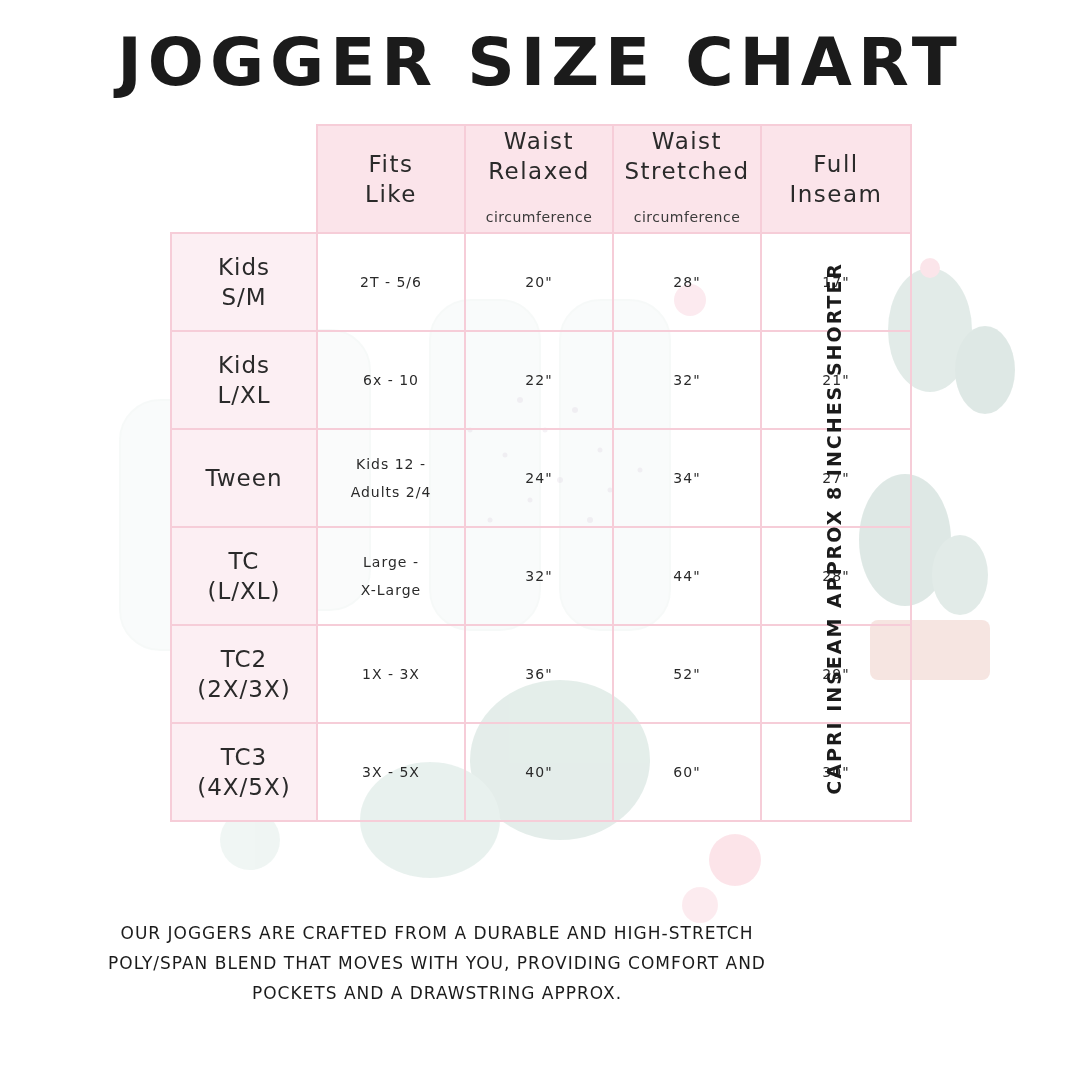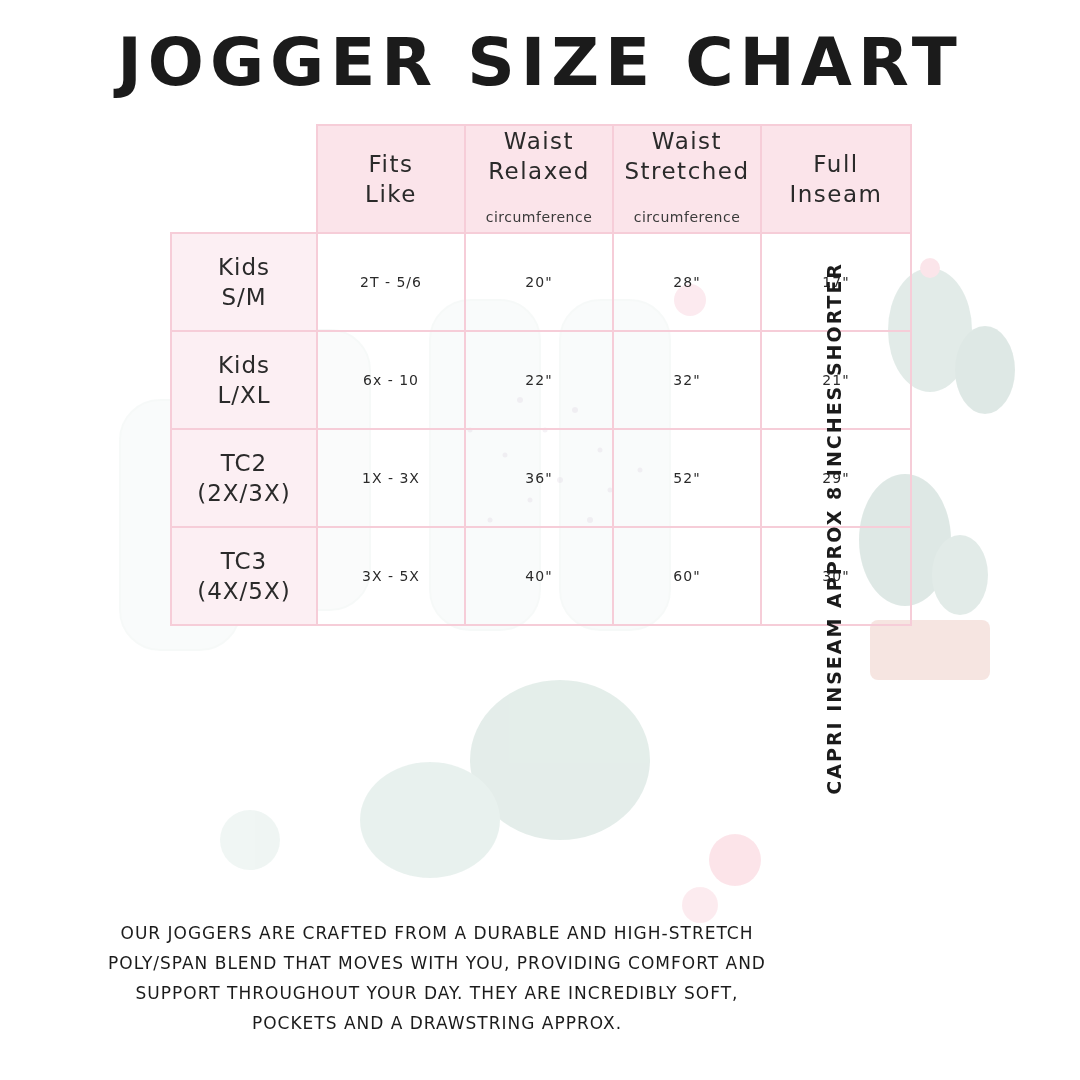--- a/index.html
+++ b/index.html
@@ -248,22 +248,48 @@
           </th>
           <td class="data-cell">
             <span class="cell-line">6x - 10</span>
             <span class="cell-line"></span>
           </td>
           <td class="data-cell">22"</td>
           <td class="data-cell">32"</td>
           <td class="data-cell">21"</td>
         </tr>
 
-
-
+        <tr>
+          <th class="row-head">
+            <span class="cell-line">Tween</span>
+            <span class="cell-line"></span>
+          </th>
+          <td class="data-cell">
+            <span class="cell-line">Kids 12 -</span>
+            <span class="cell-line">Adults 2/4</span>
+          </td>
+          <td class="data-cell">24"</td>
+          <td class="data-cell">34"</td>
+          <td class="data-cell">27"</td>
+        </tr>
+
+
+        <tr>
+          <th class="row-head">
+            <span class="cell-line">TC</span>
+            <span class="cell-line">(L/XL)</span>
+          </th>
+          <td class="data-cell">
+            <span class="cell-line">Large -</span>
+            <span class="cell-line">X-Large</span>
+          </td>
+          <td class="data-cell">32"</td>
+          <td class="data-cell">44"</td>
+          <td class="data-cell">28"</td>
+        </tr>
 
         <tr>
           <th class="row-head">
             <span class="cell-line">TC2</span>
             <span class="cell-line">(2X/3X)</span>
           </th>
           <td class="data-cell">
             <span class="cell-line">1X - 3X</span>
             <span class="cell-line"></span>
           </td>
@@ -290,17 +316,16 @@
     </table>
   </div>
 
   <div class="side-note">
     <span>CAPRI INSEAM APPROX 8 INCHES SHORTER</span>
   </div>
 
   <div class="footer">
     <span class="fline">OUR JOGGERS ARE CRAFTED FROM A DURABLE AND HIGH-STRETCH</span>
     <span class="fline">POLY/SPAN BLEND THAT MOVES WITH YOU, PROVIDING COMFORT AND</span>
-    <span class="fline">SUPPORT THROUGHOUT YOUR DAY. THEY ARE INCREDIBLY SOFT,</span>
     <span class="fline">POCKETS AND A DRAWSTRING APPROX.</span>
   </div>
 
 </div>
 
 </body></html>

